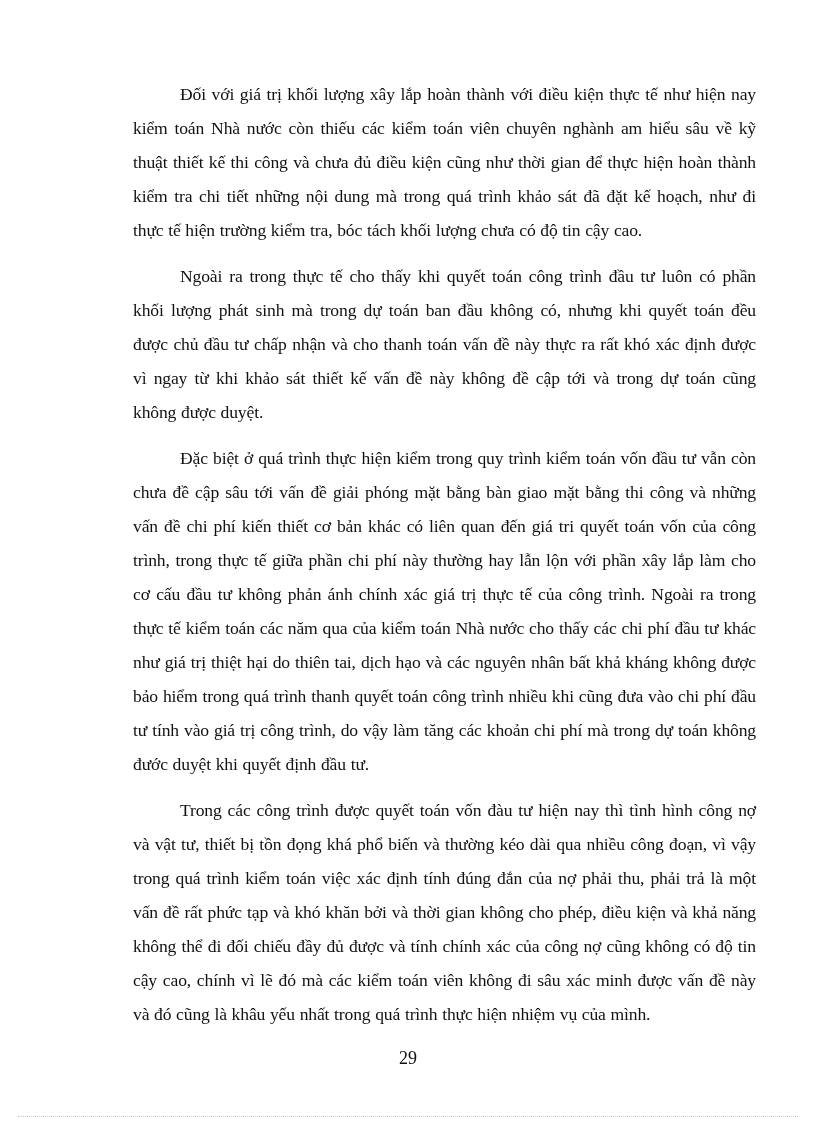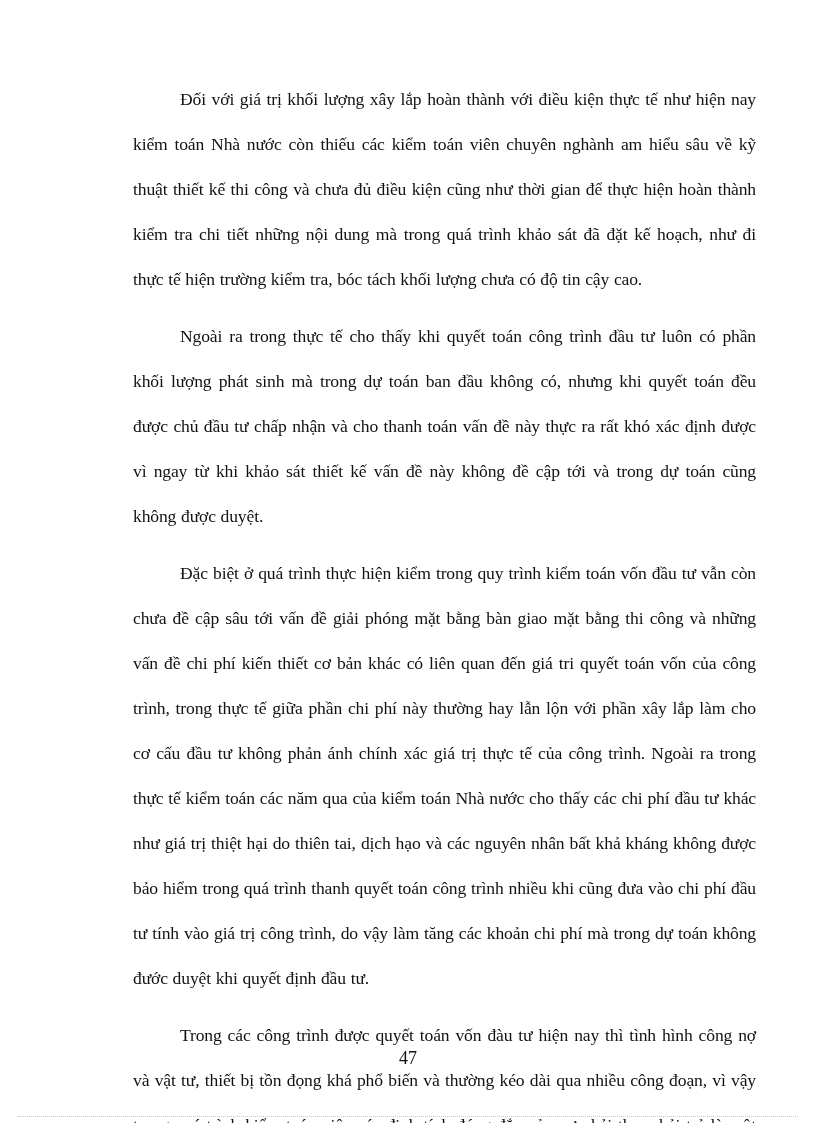--- a/index.html
+++ b/index.html
@@ -17,21 +17,21 @@
     }
     .page-body {
       position: absolute;
       left: 133px;
       top: 77px;
       width: 623px;
     }
     .para {
       margin: 0 0 12px 0;
       font-size: 17.6px;
-      line-height: 45px;
+      line-height: 34px;
       text-align: justify;
       text-indent: 47px;
       letter-spacing: -0.15px;
       word-spacing: 0.5px;
     }
     .page-number {
       position: absolute;
       left: 0;
       width: 816px;
       top: 1047px;
@@ -51,15 +51,15 @@
 </head>
 <body>
 
 <div class="page-body">
   <p class="para">Đối với giá trị khối lượng xây lắp hoàn thành với điều kiện thực tế như hiện nay kiểm toán Nhà nước còn thiếu các kiểm toán viên chuyên nghành am hiểu sâu về kỹ thuật thiết kế thi công và chưa đủ điều kiện cũng như thời gian để thực hiện hoàn thành kiểm tra chi tiết những nội dung mà trong quá trình khảo sát đã đặt kế hoạch, như đi thực tế hiện trường kiểm tra, bóc tách khối lượng chưa có độ tin cậy cao.</p>
   <p class="para">Ngoài ra trong thực tế cho thấy khi quyết toán công trình đầu tư luôn có phần khối lượng phát sinh mà trong dự toán ban đầu không có, nhưng khi quyết toán đều được chủ đầu tư chấp nhận và cho thanh toán vấn đề này thực ra rất khó xác định được vì ngay từ khi khảo sát thiết kế vấn đề này không đề cập tới và trong dự toán cũng không được duyệt.</p>
   <p class="para">Đặc biệt ở quá trình thực hiện kiểm trong quy trình kiểm toán vốn đầu tư vẫn còn chưa đề cập sâu tới vấn đề giải phóng mặt bằng bàn giao mặt bằng thi công và những vấn đề chi phí kiến thiết cơ bản khác có liên quan đến giá tri quyết toán vốn của công trình, trong thực tế giữa phần chi phí này thường hay lẫn lộn với phần xây lắp làm cho cơ cấu đầu tư không phản ánh chính xác giá trị thực tế của công trình. Ngoài ra trong thực tế kiểm toán các năm qua của kiểm toán Nhà nước cho thấy các chi phí đầu tư khác như giá trị thiệt hại do thiên tai, dịch hạo và các nguyên nhân bất khả kháng không được bảo hiểm trong quá trình thanh quyết toán công trình nhiều khi cũng đưa vào chi phí đầu tư tính vào giá trị công trình, do vậy làm tăng các khoản chi phí mà trong dự toán không đước duyệt khi quyết định đầu tư.</p>
   <p class="para">Trong các công trình được quyết toán vốn đàu tư hiện nay thì tình hình công nợ và vật tư, thiết bị tồn đọng khá phổ biến và thường kéo dài qua nhiều công đoạn, vì vậy trong quá trình kiểm toán việc xác định tính đúng đắn của nợ phải thu, phải trả là một vấn đề rất phức tạp và khó khăn bởi và thời gian không cho phép, điều kiện và khả năng không thể đi đối chiếu đầy đủ được và tính chính xác của công nợ cũng không có độ tin cậy cao, chính vì lẽ đó mà các kiểm toán viên không đi sâu xác minh được vấn đề này và đó cũng là khâu yếu nhất trong quá trình thực hiện nhiệm vụ của mình.</p>
 </div>
 
-<div class="page-number">47</div>
+<div class="page-number">29</div>
 
 <div class="page-border"></div>
 
 </body></html>

